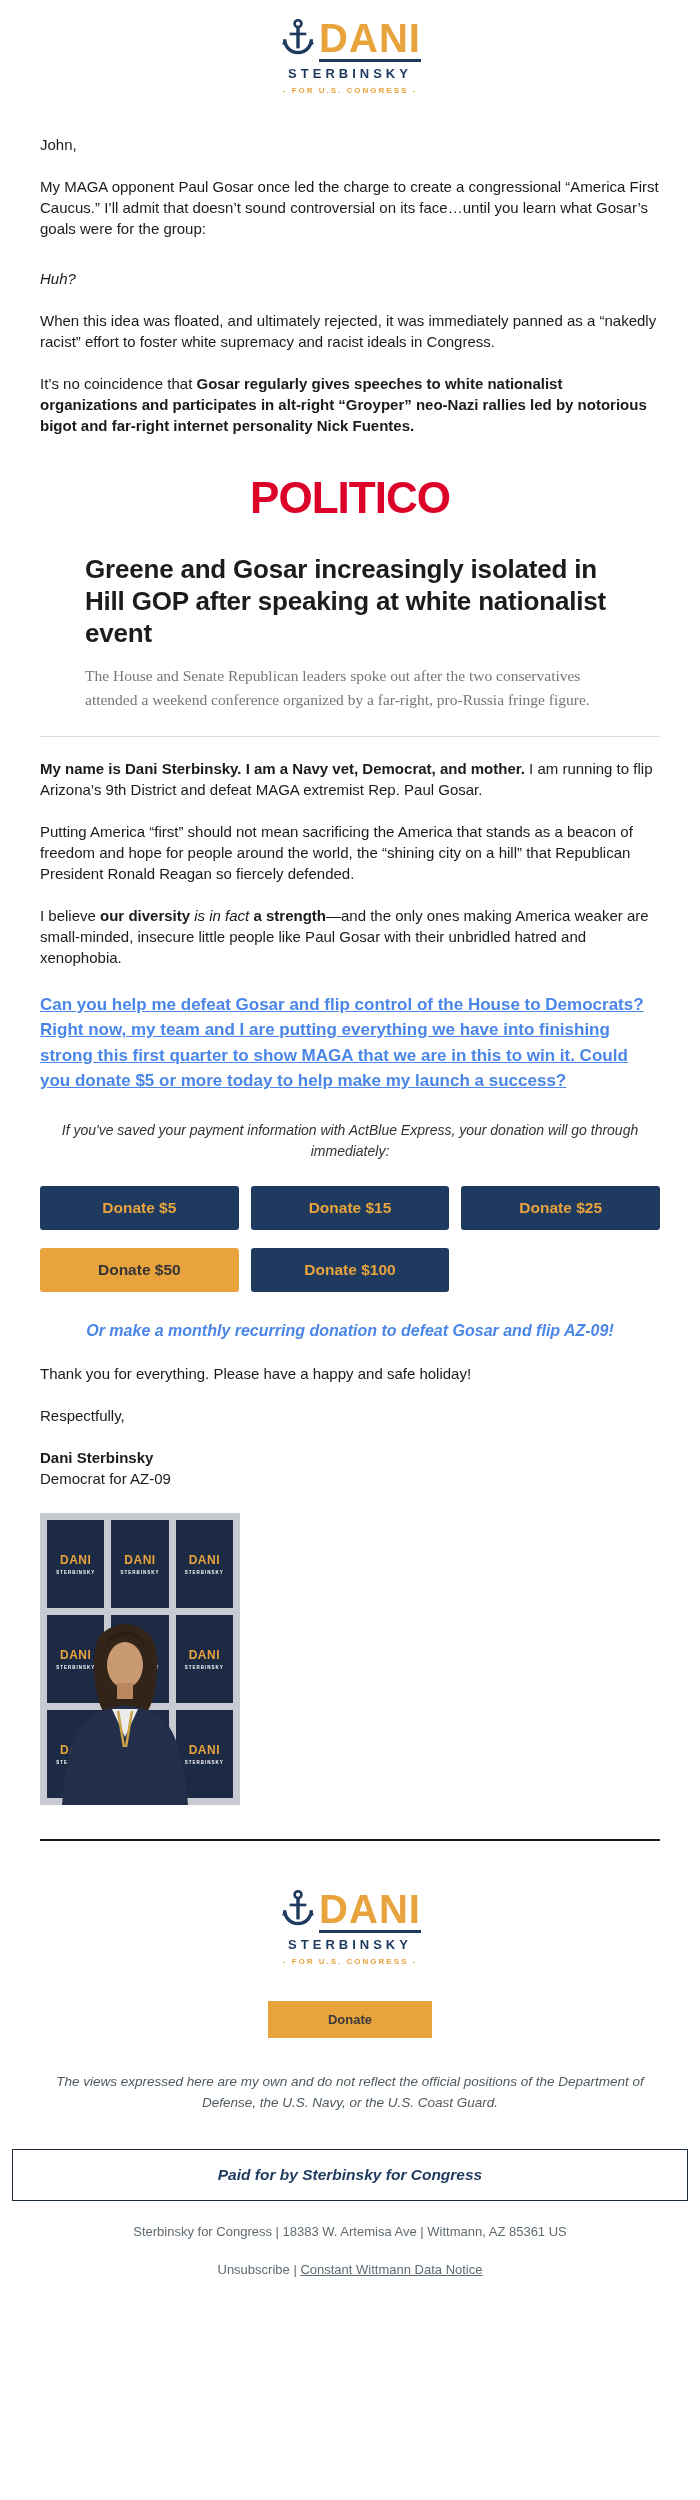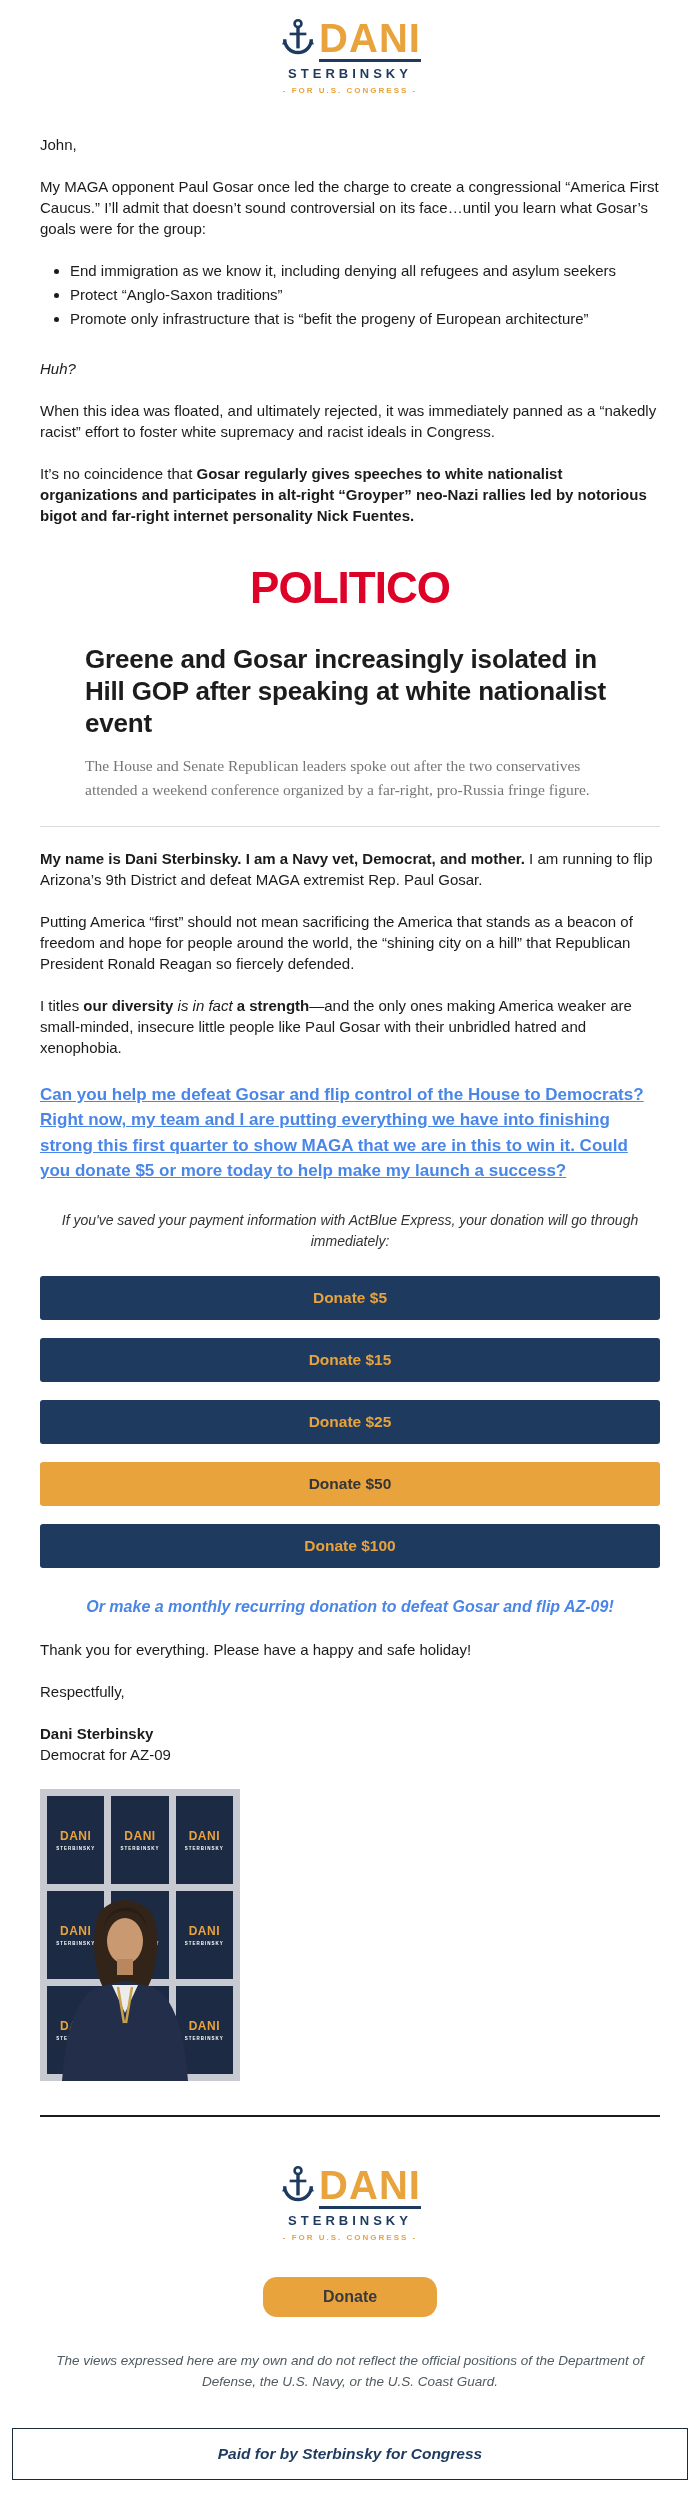--- a/index.html
+++ b/index.html
@@ -64,21 +64,21 @@
   
   .cta{
     margin-top:24px; font-size:17px; font-weight:bold; line-height:1.5;
     color:var(--blue); text-decoration:underline; display:block; cursor:pointer;
   }
   .actblue-note{
     margin-top:26px; text-align:center; font-style:italic;
     font-size:14px; color:#333; line-height:1.5; padding:0 10px;
   }
   .btn-grid{
-    margin-top:24px; display:grid; grid-template-columns:1fr; gap:18px 12px;
+    margin-top:24px; display:grid; grid-template-columns:1fr 1fr 1fr; gap:18px 12px;
   }
   .donate-btn{
     display:block; background:var(--navy); color:var(--gold);
     font-weight:bold; font-size:15.5px; text-align:center;
     padding:13px 6px; border:none; border-radius:3px; cursor:pointer;
     font-family:"Liberation Sans", sans-serif;
   }
   .donate-btn.gold{ background:var(--gold); color:#353535; }
   .monthly{
     display:block; margin-top:28px; text-align:center;
@@ -100,22 +100,22 @@
     align-items:center; justify-content:center; min-height:78px;
   }
   .tile .t1{ color:var(--gold); font-weight:800; font-size:12px; letter-spacing:0.5px; }
   .tile .t2{ color:#ffffff; font-weight:700; font-size:4.5px; letter-spacing:1px; margin-top:1px; }
   .person{ position:absolute; bottom:0; left:0; }
   
   .footer-logo{ margin-top:30px; }
   .footer-donate-wrap{ text-align:center; margin-top:34px; }
   .footer-donate{
     display:inline-block; background:var(--gold); color:#3a3a3a;
-    font-weight:bold; font-size:16px; padding:11px 60px;
-    border:none; border-radius:14px; cursor:pointer;
+    font-weight:bold; font-size:13px; padding:11px 60px;
+    border:none; border-radius:0; cursor:pointer;
     font-family:"Liberation Sans", sans-serif;
   }
   .disclaimer{
     margin:34px auto 0; width:600px; text-align:center; font-style:italic;
     font-size:13.5px; color:#4f5a61; line-height:1.5;
   }
   .paidfor{
     margin:36px 12px 0; border:1.5px solid #1a2b3c; background:#ffffff;
     text-align:center; padding:14px 6px;
     font-weight:bold; font-size:15.5px; color:var(--navy);font-style:italic;
@@ -143,45 +143,40 @@
   <span class="logo-last">STERBINSKY</span>
   <span class="logo-tag">- FOR U.S. CONGRESS -</span>
 </div>
 
 <div class="content">
 
   <p class="greeting">John,</p>
 
   <p class="para">My MAGA opponent Paul Gosar once led the charge to create a congressional “America First Caucus.” I’ll admit that doesn’t sound controversial on its face…until you learn what Gosar’s goals were for the group:</p>
 
-  <ul class="goals">
-    <li>End immigration as we know it, including denying all refugees and asylum seekers</li>
-    <li>Protect “Anglo-Saxon traditions”</li>
-    <li>Promote only infrastructure that is “befit the progeny of European architecture”</li>
-  </ul>
 
   <p class="interj">Huh?</p>
 
   <p class="para">When this idea was floated, and ultimately rejected, it was immediately panned as a “nakedly racist” effort to foster white supremacy and racist ideals in Congress.</p>
 
   <p class="para"><span>It’s no coincidence that </span><b class="strong">Gosar regularly gives speeches to white nationalist organizations and participates in alt-right “Groyper” neo-Nazi rallies led by notorious bigot and far-right internet personality Nick Fuentes.</b></p>
 
   <div class="article">
     <div class="politico">POLITICO</div>
     <div class="headline">Greene and Gosar increasingly isolated in Hill GOP after speaking at white nationalist event</div>
     <div class="subhead">The House and Senate Republican leaders spoke out after the two conservatives attended a weekend conference organized by a far-right, pro-Russia fringe figure.</div>
   </div>
 
   <hr class="light">
 
   <p class="para"><b class="strong">My name is Dani Sterbinsky. I am a Navy vet, Democrat, and mother.</b><span> I am running to flip Arizona’s 9th District and defeat MAGA extremist Rep. Paul Gosar.</span></p>
 
   <p class="para">Putting America “first” should not mean sacrificing the America that stands as a beacon of freedom and hope for people around the world, the “shining city on a hill” that Republican President Ronald Reagan so fiercely defended.</p>
 
-  <p class="para"><span>I titles </span><b class="strong">our diversity </b><span class="bi">is in fact</span><b class="strong"> a strength</b><span>—and the only ones making America weaker are small-minded, insecure little people like Paul Gosar with their unbridled hatred and xenophobia.</span></p>
+  <p class="para"><span>I believe </span><b class="strong">our diversity </b><span class="bi">is in fact</span><b class="strong"> a strength</b><span>—and the only ones making America weaker are small-minded, insecure little people like Paul Gosar with their unbridled hatred and xenophobia.</span></p>
 
   <a class="cta">Can you help me defeat Gosar and flip control of the House to Democrats? Right now, my team and I are putting everything we have into finishing strong this first quarter to show MAGA that we are in this to win it. Could you donate $5 or more today to help make my launch a success?</a>
 
   <p class="actblue-note">If you've saved your payment information with ActBlue Express, your donation will go through immediately:</p>
 
   <div class="btn-grid">
     <button class="donate-btn">Donate $5</button>
     <button class="donate-btn">Donate $15</button>
     <button class="donate-btn">Donate $25</button>
     <button class="donate-btn gold">Donate $50</button>

